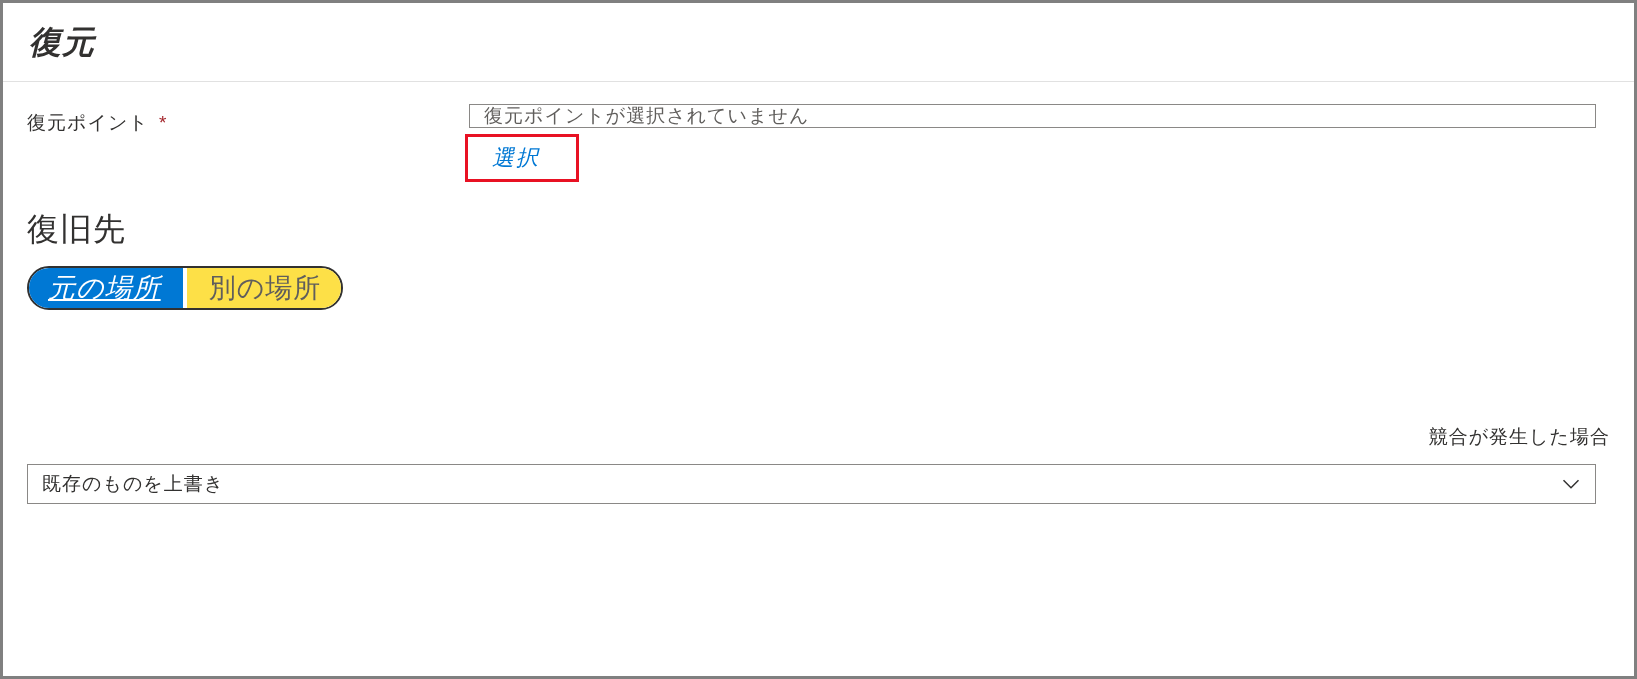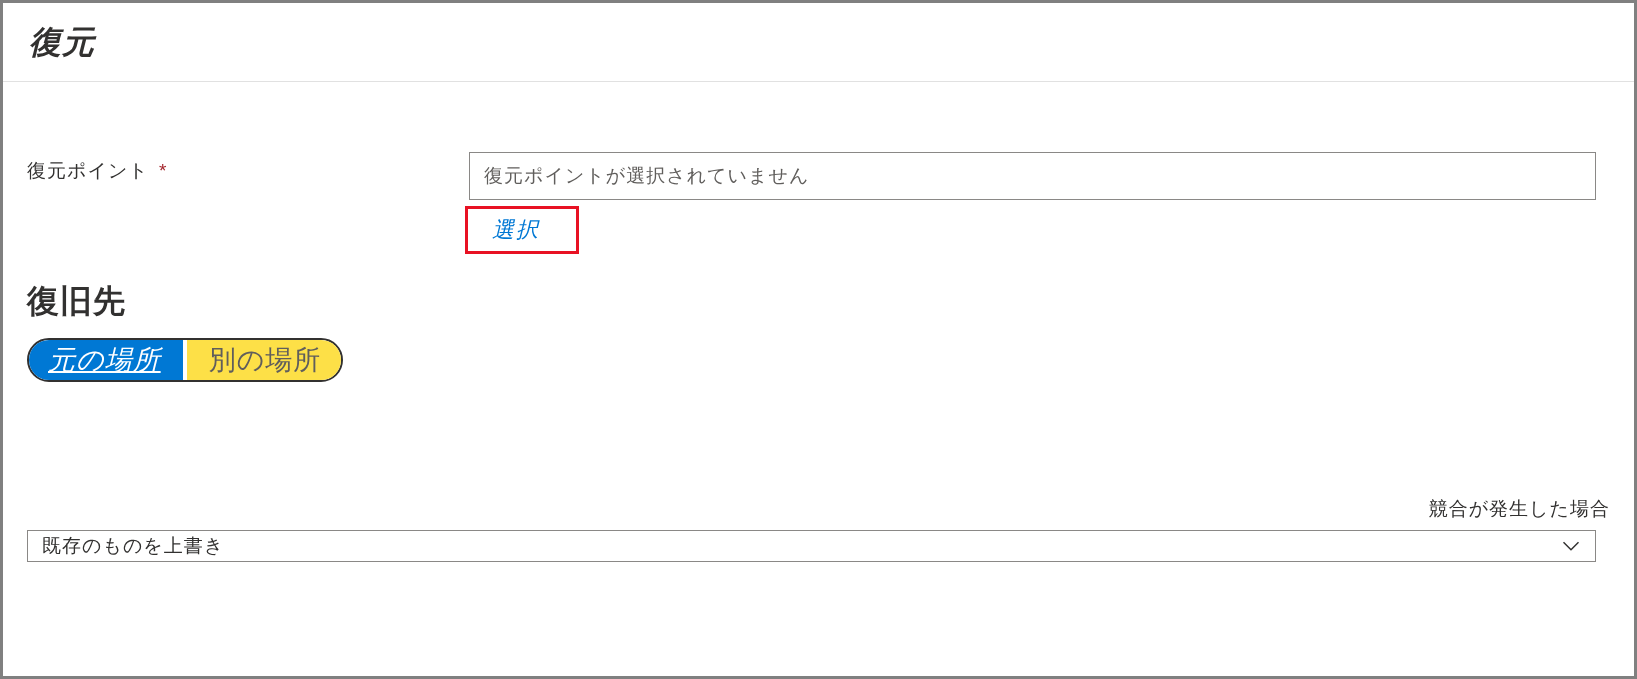--- a/index.html
+++ b/index.html
@@ -25,40 +25,39 @@
       font-weight: 600;
       color: #323130;
       letter-spacing: 1px;
     }
     .content {
       padding: 22px 24px 0 24px;
     }
     .form-row {
       display: flex;
       align-items: flex-start;
-      margin-top: 48px;
     }
     .form-label {
       width: 442px;
       font-size: 19px;
       color: #323130;
       padding-top: 6px;
       letter-spacing: 1px;
     }
     .required {
       color: #a4262c;
       margin-left: 4px;
     }
     .form-control-wrap {
       flex: 1;
       padding-right: 14px;
     }
     .text-input {
       width: 100%;
-      height: 48px;
+      height: 24px;
       border: 1px solid #8a8886;
       padding: 0 14px;
       font-size: 19px;
       color: #323130;
       font-family: inherit;
       letter-spacing: 1px;
     }
     .text-input::placeholder {
       color: #605e5c;
     }
@@ -71,21 +70,21 @@
       font-style: italic;
     }
     .select-link {
       color: #0078d4;
       font-size: 22px;
       cursor: pointer;
       letter-spacing: 2px;
     }
     .section-heading {
       font-size: 32px;
-      font-weight: 700;
+      font-weight: 400;
       color: #323130;
       margin-top: 26px;
       letter-spacing: 1px;
     }
     .pill-toggle {
       display: inline-flex;
       align-items: stretch;
       border: 2px solid #323130;
       border-radius: 28px;
       overflow: hidden;
@@ -119,23 +118,23 @@
       margin-top: 114px;
       text-align: right;
     }
     .conflict-label {
       font-size: 19px;
       color: #323130;
       letter-spacing: 1px;
     }
     .dropdown {
       width: calc(100% - 14px);
-      height: 32px;
+      height: 40px;
       border: 1px solid #8a8886;
-      margin-top: 8px;
+      margin-top: 14px;
       display: flex;
       align-items: center;
       justify-content: space-between;
       padding: 0 14px 0 14px;
       cursor: pointer;
     }
     .dropdown-value {
       font-size: 19px;
       color: #323130;
       letter-spacing: 1px;

